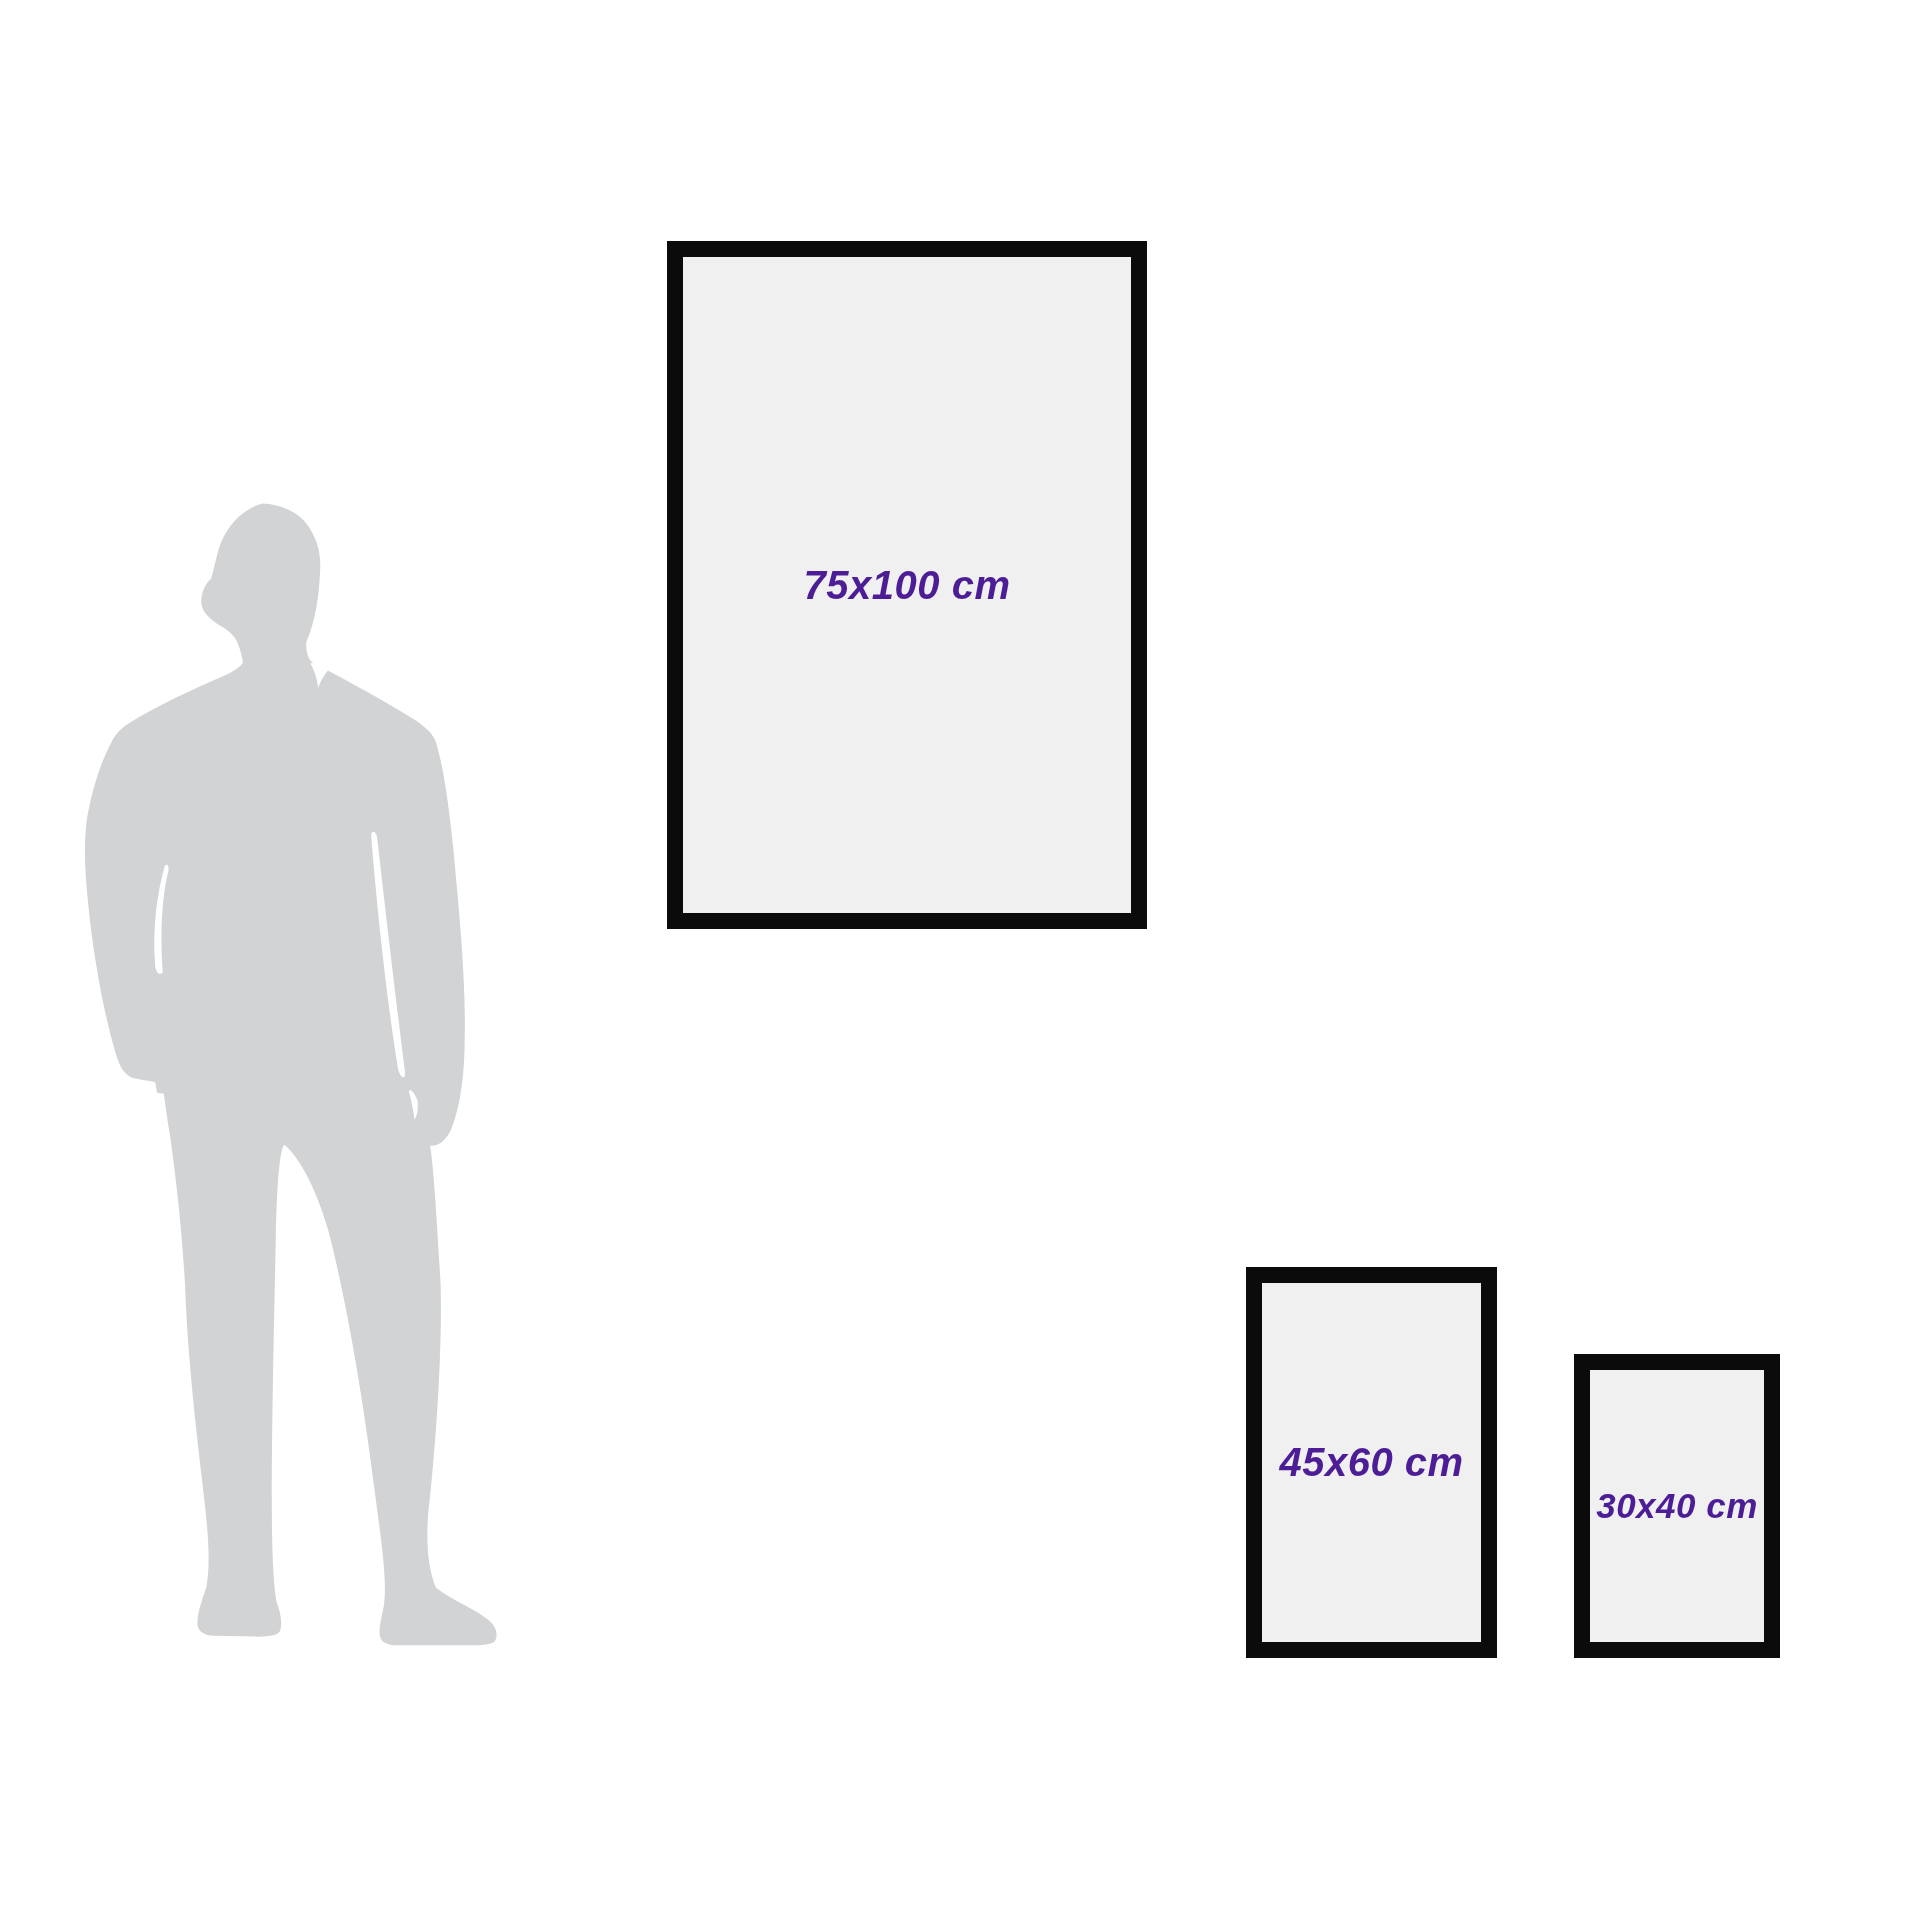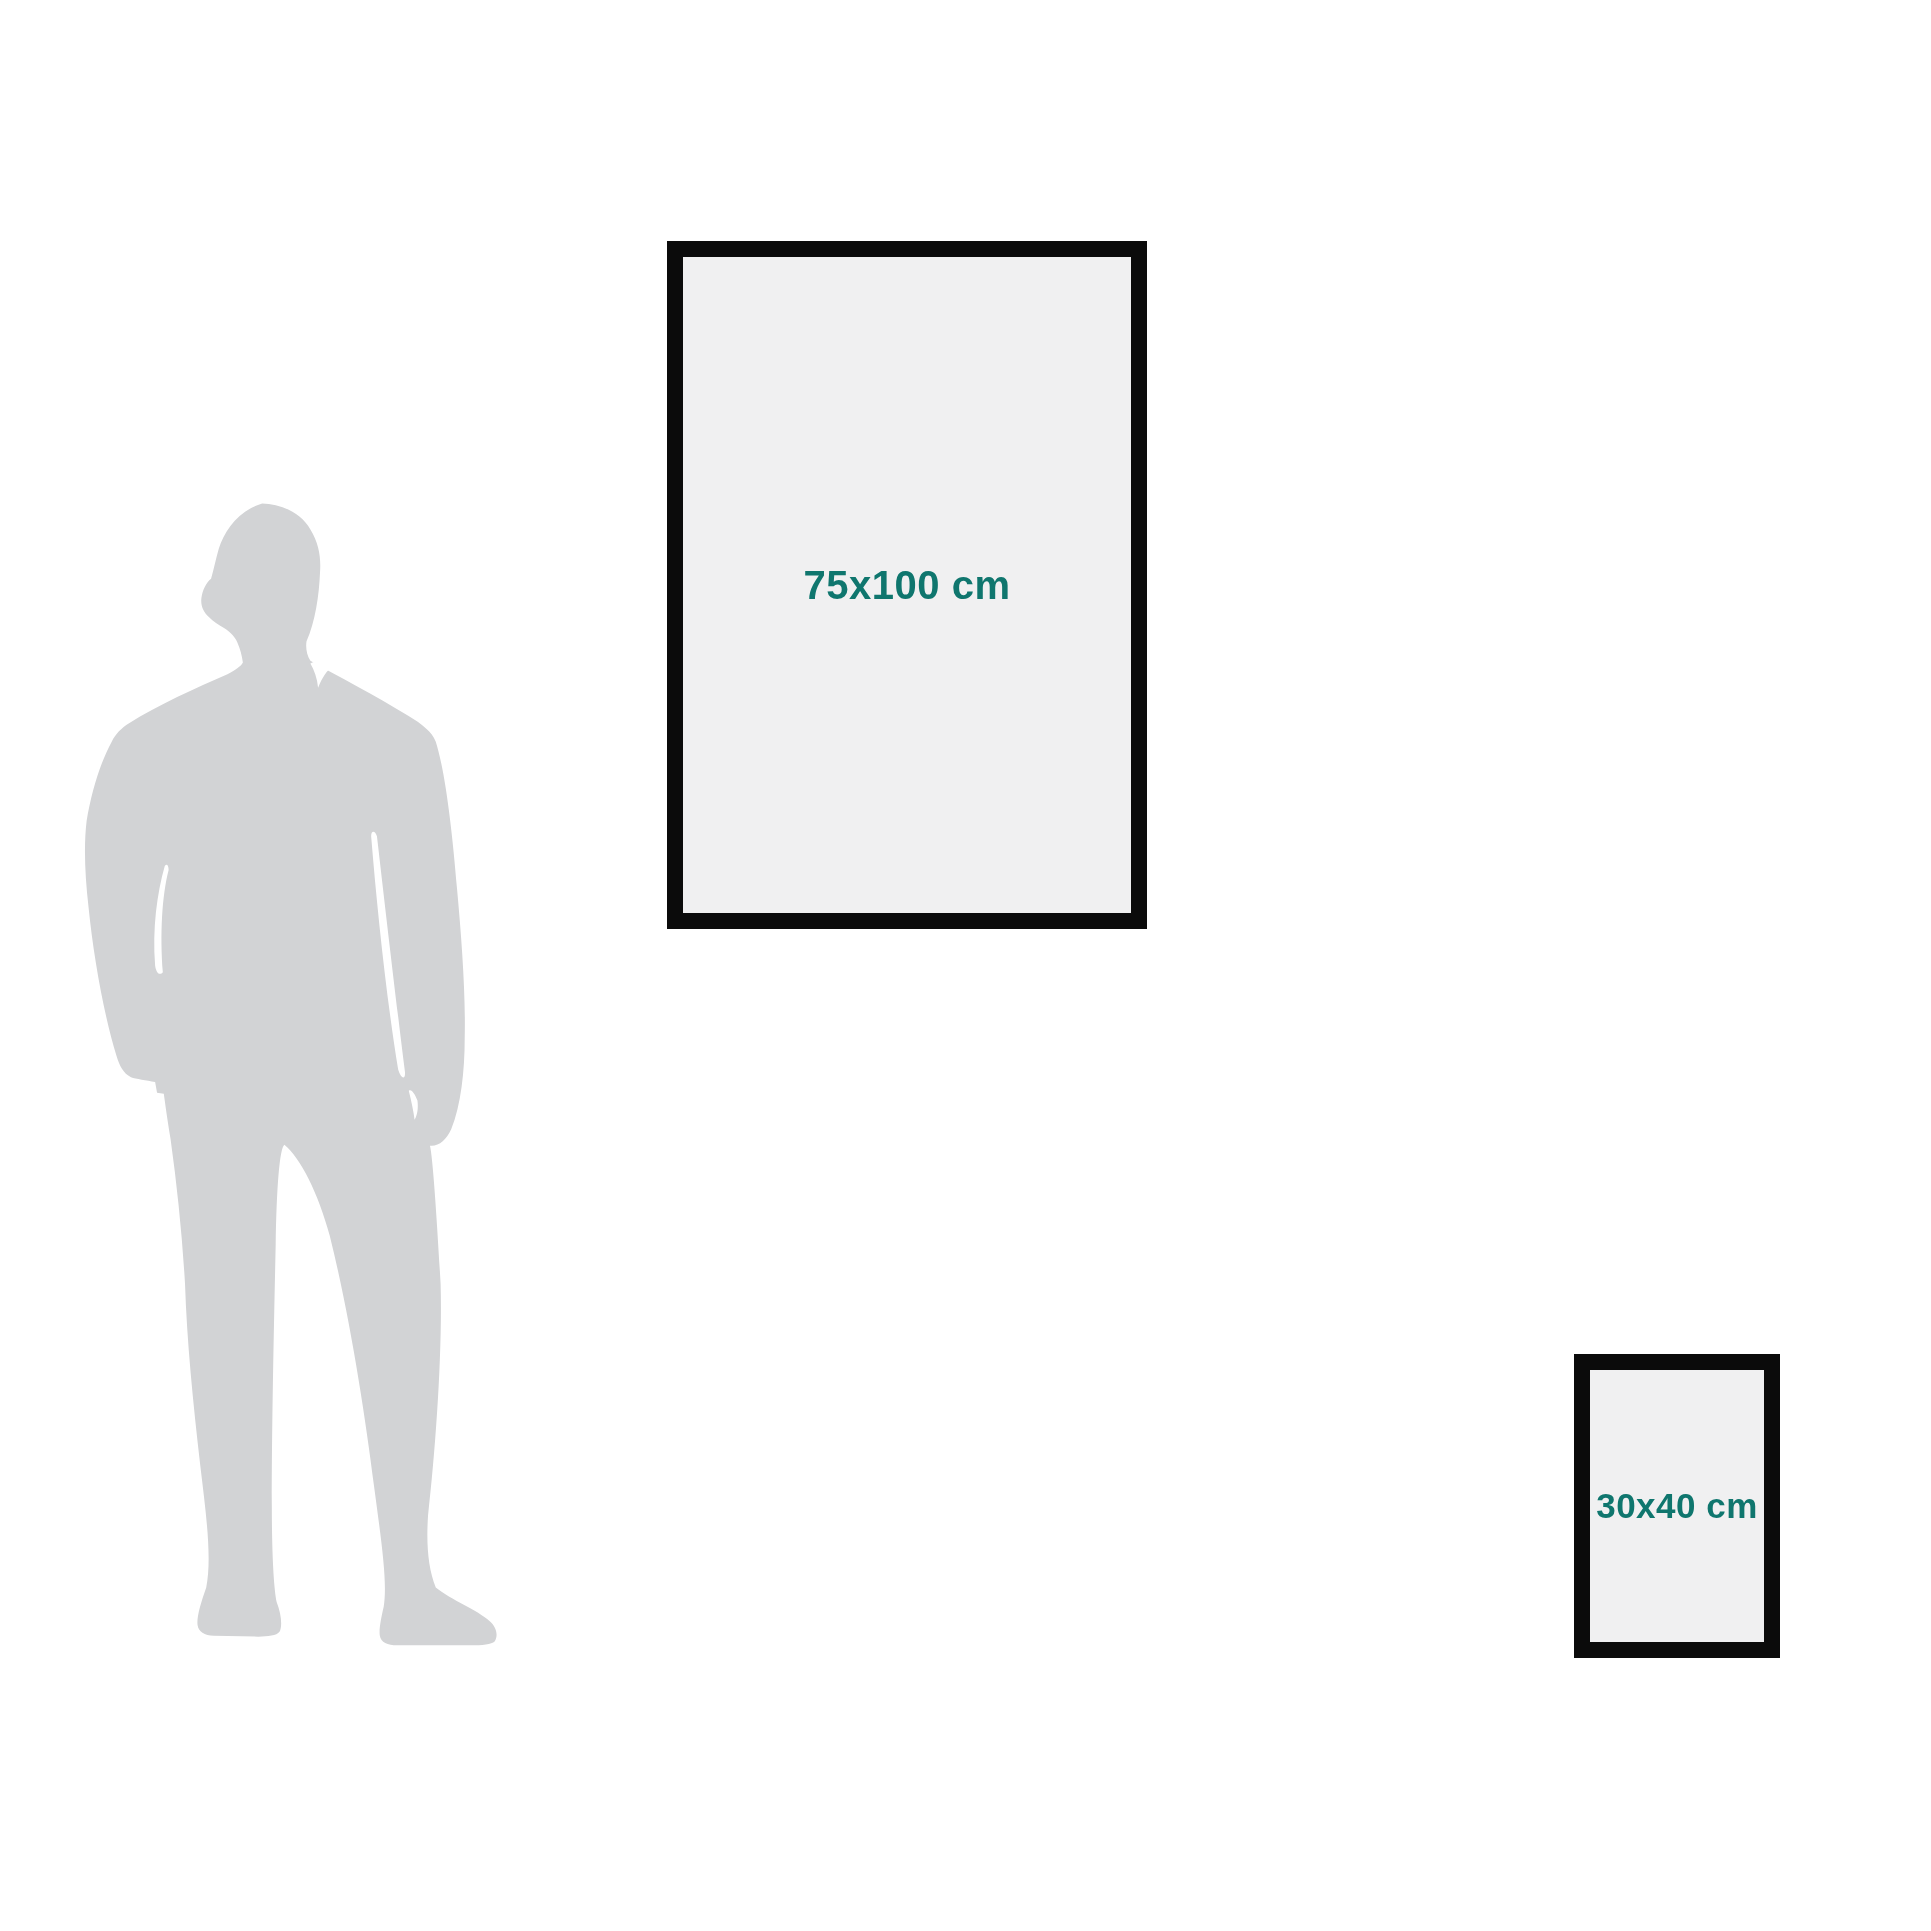--- a/index.html
+++ b/index.html
@@ -27,23 +27,24 @@
     box-sizing: border-box;
     border: 16.4px solid #0b0b0b;
     background: #f0f0f1;
     display: flex;
     align-items: center;
     justify-content: center;
   }
   .frame .size-label {
     font-size: 40px;
     font-weight: bold;
-    color: #0f766e;
+    color: #4c1d95;
     letter-spacing: 0.5px;
     white-space: nowrap;
+    font-style: italic;
   }
   #frame-75x100 { left: 667px;  top: 241px;  width: 480px; height: 688px; }
   #frame-90x120 { left: 1239px; top: 239px;  width: 541px; height: 874px; }
   #frame-60x80  { left: 662px;  top: 1040px; width: 407px; height: 618px; }
   #frame-45x60  { left: 1246px; top: 1267px; width: 251px; height: 391px; }
   #frame-30x40  { left: 1574px; top: 1354px; width: 206px; height: 304px; }
   #frame-30x40 .size-label { font-size: 35px; }
 </style>
 </head>
 <body>
@@ -135,19 +136,22 @@
       C 334,702 339,694 346,689
       C 338,684 328,683 322,687 Z"></path>
   </svg>
 
   <div class="frame" id="frame-75x100">
     <span class="size-label">75x100 cm</span>
   </div>
 
 
 
+  <div class="frame" id="frame-45x60">
+    <span class="size-label">45x60 cm</span>
+  </div>
 
   <div class="frame" id="frame-30x40">
     <span class="size-label">30x40 cm</span>
   </div>
 
 </div>
 
 
 </body></html>

